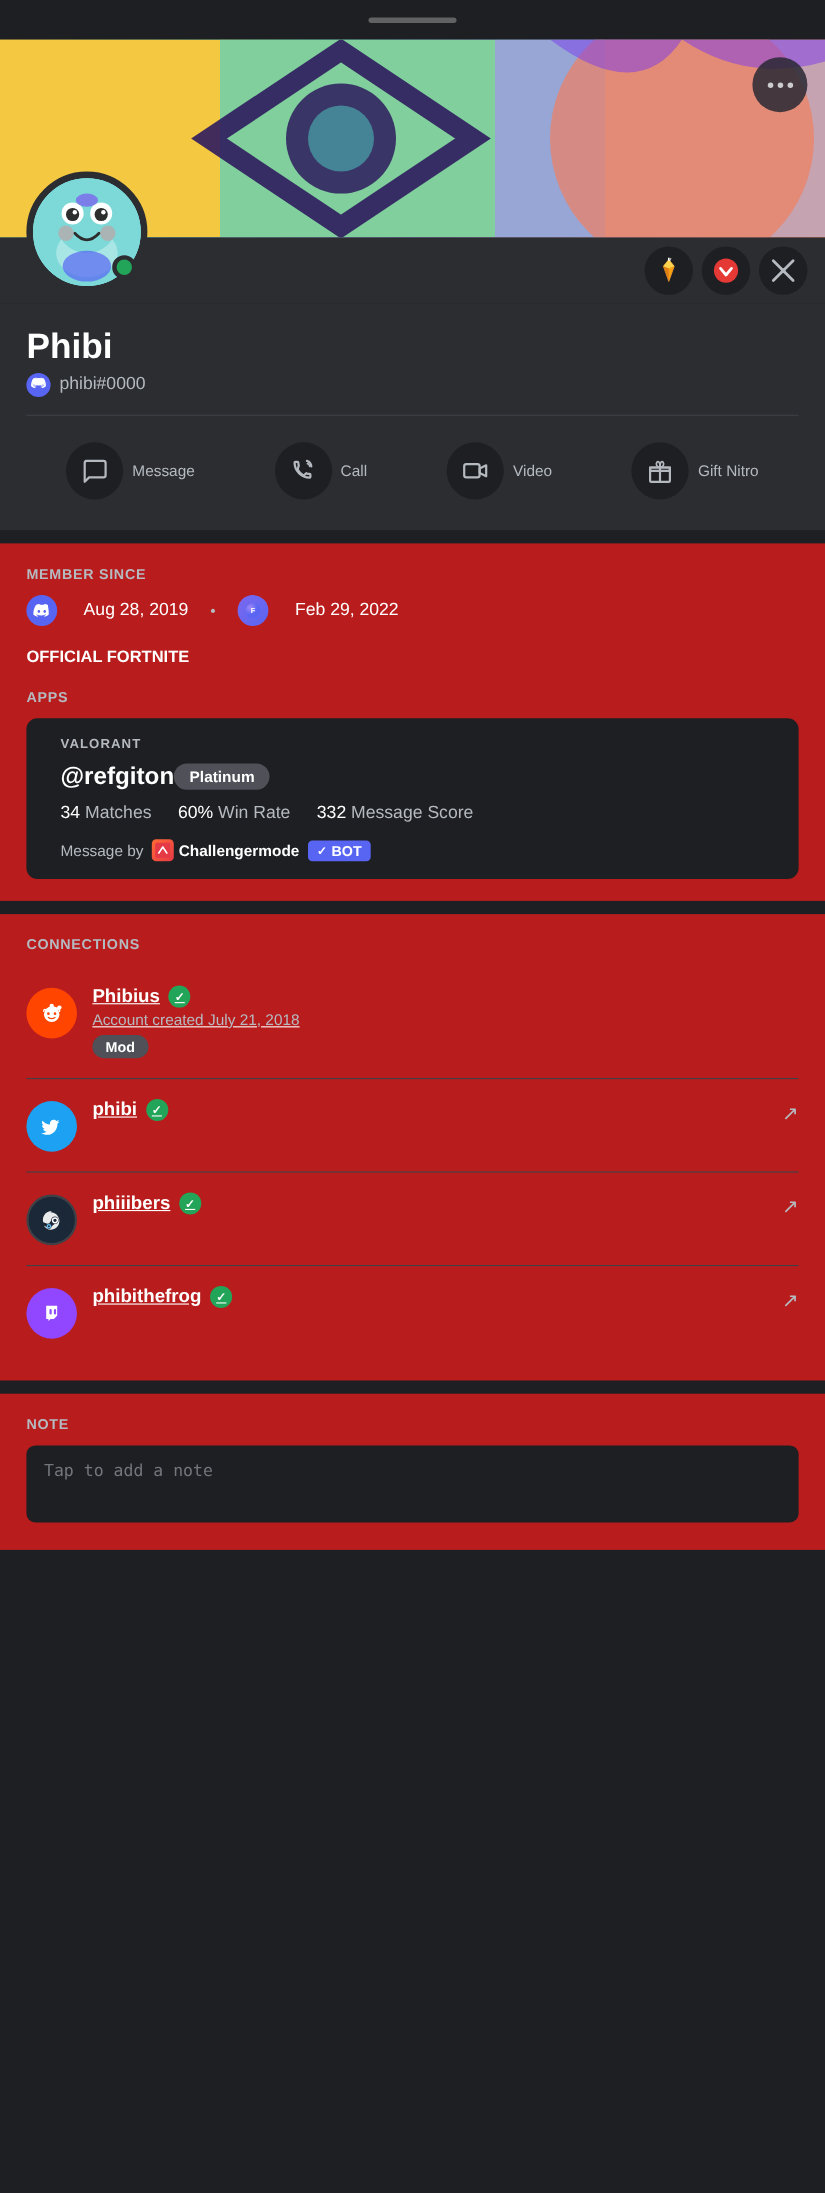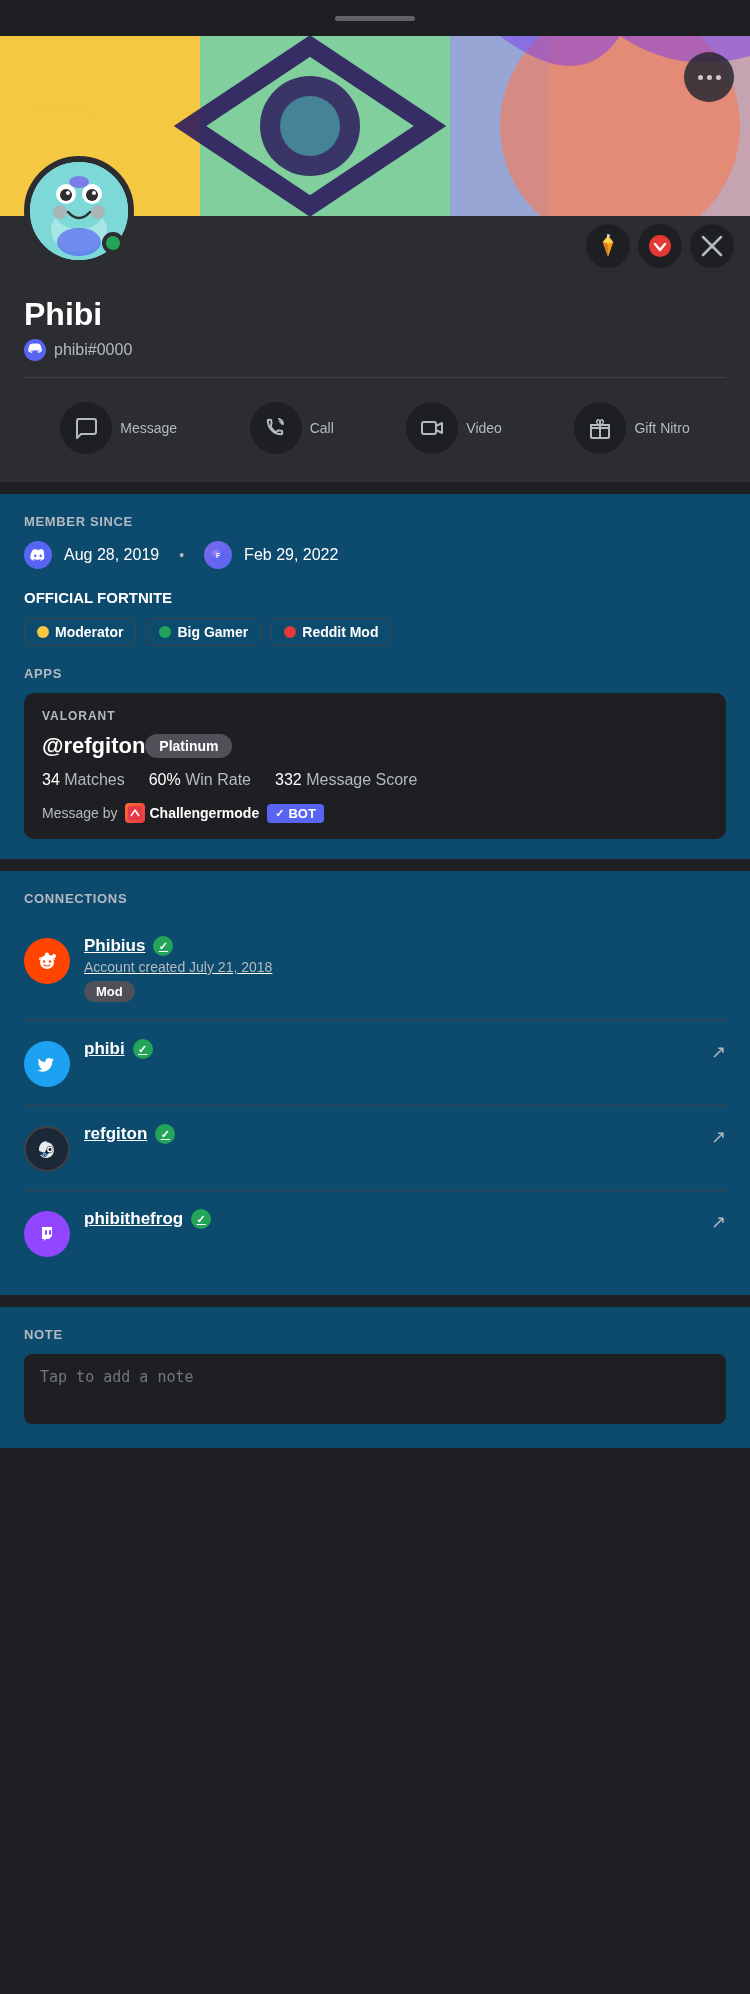--- a/index.html
+++ b/index.html
@@ -136,37 +136,37 @@
       border-radius: 50%;
       display: flex; align-items: center; justify-content: center;
       font-size: 22px;
     }
     .quick-action-label {
       font-size: 14px; color: #b5bac1;
     }
 
     
     .section-card {
-      background: #0c4a6e;
+      background: #b91c1c;
       margin: 12px 0 0 0;
       padding: 20px 24px;
     }
     .section-label {
       font-size: 13px; font-weight: 700; color: #b5bac1;
       letter-spacing: 0.05em; text-transform: uppercase;
       margin-bottom: 12px;
     }
 
     
     .member-since-row {
       display: flex; align-items: center; gap: 16px;
       margin-bottom: 20px;
     }
     .member-since-item {
-      display: flex; align-items: center; gap: 12px;
+      display: flex; align-items: center; gap: 24px;
     }
     .member-discord-icon {
       width: 28px; height: 28px;
       background: #5865f2;
       border-radius: 50%;
       display: flex; align-items: center; justify-content: center;
       font-size: 14px; color: #fff;
     }
     .member-server-icon {
       width: 28px; height: 28px;
@@ -205,21 +205,21 @@
       width: 12px; height: 12px; border-radius: 50%;
     }
 
     
     .apps-section {
       margin-top: 20px;
     }
     .app-card {
       background: #1e1f22;
       border-radius: 10px;
-      padding: 16px 18px;
+      padding: 16px 31px;
     }
     .app-game-label {
       font-size: 12px; font-weight: 700; color: #b5bac1;
       letter-spacing: 0.08em; text-transform: uppercase;
       margin-bottom: 10px;
     }
     .app-username-row {
       display: flex; align-items: center; 
       margin-bottom: 12px;
     }
@@ -528,34 +528,20 @@
             </radialGradient>
           </defs>
           <text x="12" y="16" text-anchor="middle" font-size="10" fill="white" font-weight="bold">F</text>
         </svg>
       </div>
       <span class="member-date">Feb 29, 2022</span>
     </div>
   </div>
 
   <div class="server-name">OFFICIAL FORTNITE</div>
-  <div class="roles-row">
-    <div class="role-badge">
-      <div class="role-dot" style="background:#f5c842;"></div>
-      <span>Moderator</span>
-    </div>
-    <div class="role-badge">
-      <div class="role-dot" style="background:#23a559;"></div>
-      <span>Big Gamer</span>
-    </div>
-    <div class="role-badge">
-      <div class="role-dot" style="background:#e53935;"></div>
-      <span>Reddit Mod</span>
-    </div>
-  </div>
 
   <div class="apps-section">
     <div class="section-label">APPS</div>
     <div class="app-card">
       <div class="app-game-label">VALORANT</div>
       <div class="app-username-row">
         <span class="app-username">@refgiton</span>
         <span class="rank-badge">Platinum</span>
       </div>
       <div class="app-stats-row">
@@ -641,21 +627,21 @@
       <div class="connection-platform-icon steam-icon" style="border:2px solid #3f4147;">
         <svg width="26" height="26" viewBox="0 0 26 26" fill="none" xmlns="http://www.w3.org/2000/svg">
           <circle cx="13" cy="13" r="13" fill="#1b2838"></circle>
           <path d="M13 5C8.6 5 5 8.6 5 13C5 13.7 5.1 14.4 5.3 15.1L9.1 16.6C9.5 16.3 10 16.2 10.5 16.2C10.6 16.2 10.6 16.2 10.7 16.2L12.5 13.5C12.5 13.5 12.5 13.4 12.5 13.4C12.5 11.5 14 10 15.9 10C17.8 10 19.3 11.5 19.3 13.4C19.3 15.3 17.8 16.8 15.9 16.8C15.8 16.8 15.7 16.8 15.6 16.8L13 18.7C13 18.7 13 18.8 13 18.8C13 20.1 11.9 21.2 10.6 21.2C9.5 21.2 8.5 20.4 8.2 19.3L5.9 18.4C7.2 20.5 9.4 22 12 22C16.4 22 20 18.4 20 14C20 9.6 16.4 6 12 6" fill="white" opacity="0.9"></path>
           <circle cx="16" cy="13.4" r="2.2" fill="none" stroke="white" stroke-width="1.3"></circle>
           <circle cx="10.5" cy="18.8" r="1.5" fill="none" stroke="#66c0f4" stroke-width="1.2"></circle>
         </svg>
       </div>
       <div class="connection-info">
         <div class="connection-name-row">
-          <span class="connection-name">refgiton</span>
+          <span class="connection-name">phiiibers</span>
           <div class="verified-badge">✓</div>
         </div>
       </div>
       <span class="ext-link">↗</span>
     </div>
 
     <div class="connection-item" style="border-bottom:none;">
       <div class="connection-platform-icon twitch-icon">
         <svg width="26" height="26" viewBox="0 0 26 26" fill="none" xmlns="http://www.w3.org/2000/svg">
           <circle cx="13" cy="13" r="13" fill="#9146ff"></circle>

